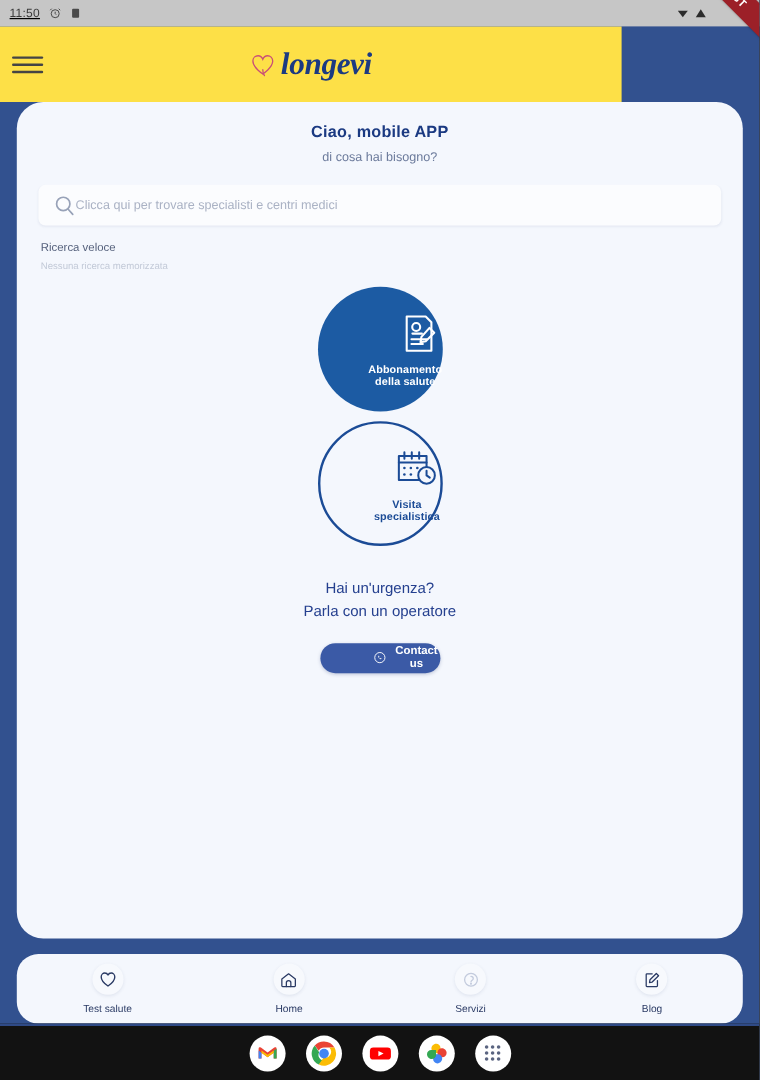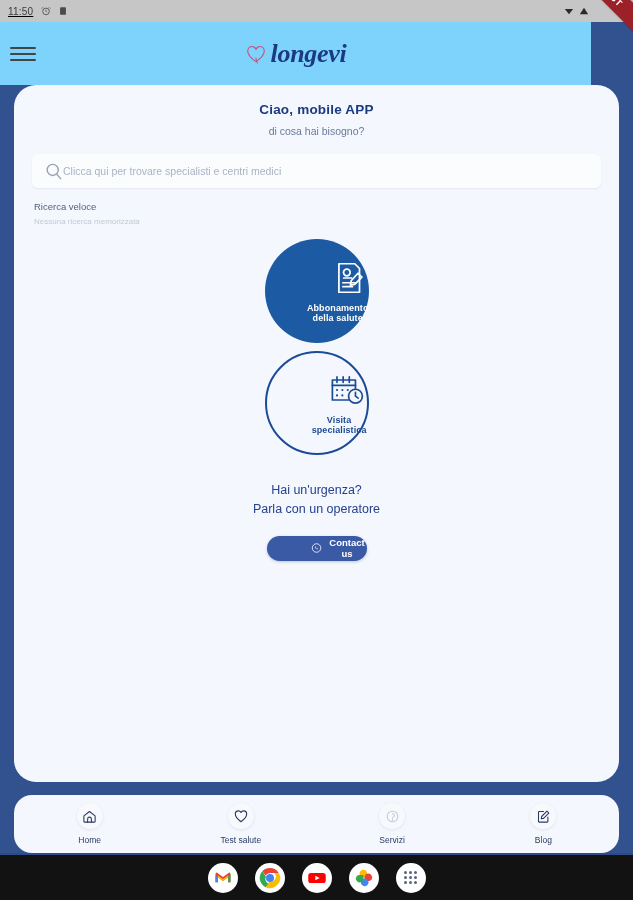--- a/index.html
+++ b/index.html
@@ -49,22 +49,22 @@
     display:flex; align-items:center; justify-content:center;
     box-shadow: 0 0 2px rgba(0,0,0,.35);
   }
   .ribbon span {
     font-size: 9px; color:#fff; font-weight: bold; letter-spacing:.5px;
   }
 
   
   .appheader {
     position: absolute; top: 22px; left: 0;
-    width: 591px; height: 63px;
-    background: #7dd3fc;
+    width: 518px; height: 63px;
+    background: #fde047;
     display: flex; align-items: center;
     z-index: 30;
   }
   .hamburger {
     width: 26px; height: 20px;
     margin-left: 10px;
     display:flex; flex-direction:column; justify-content:center; gap:4px;
     cursor:pointer;
   }
   .hamburger i { display:block; height:2px; background:#444; border-radius:1px; }
@@ -309,35 +309,35 @@
         <span>Contact us</span>
       </div>
     </div>
 
   </div>
 
   <div class="navbar">
 
     <div class="navitem">
       <div class="nav-ic-wrap">
+        <svg width="16" height="16" viewBox="0 0 24 24" fill="none" stroke="#2a3a64" stroke-width="1.7" stroke-linejoin="round">
+          <path d="M12 20.5S3.5 14.6 3.5 9.1C3.5 6.3 5.6 4.3 8 4.3c1.8 0 3.3 1 4 2.5.7-1.5 2.2-2.5 4-2.5 2.4 0 4.5 2 4.5 4.8 0 5.5-8.5 11.4-8.5 11.4z"></path>
+        </svg>
+      </div>
+      <div class="nav-label">Test salute</div>
+    </div>
+
+    <div class="navitem">
+      <div class="nav-ic-wrap">
         <svg width="15" height="15" viewBox="0 0 24 24" fill="none" stroke="#2a3a64" stroke-width="1.7" stroke-linecap="round" stroke-linejoin="round">
           <path d="M3 11l9-7 9 7v9a1 1 0 01-1 1H4a1 1 0 01-1-1z"></path>
           <path d="M9 21v-5a3 3 0 016 0v5"></path>
         </svg>
       </div>
       <div class="nav-label">Home</div>
-    </div>
-
-    <div class="navitem">
-      <div class="nav-ic-wrap">
-        <svg width="16" height="16" viewBox="0 0 24 24" fill="none" stroke="#2a3a64" stroke-width="1.7" stroke-linejoin="round">
-          <path d="M12 20.5S3.5 14.6 3.5 9.1C3.5 6.3 5.6 4.3 8 4.3c1.8 0 3.3 1 4 2.5.7-1.5 2.2-2.5 4-2.5 2.4 0 4.5 2 4.5 4.8 0 5.5-8.5 11.4-8.5 11.4z"></path>
-        </svg>
-      </div>
-      <div class="nav-label">Test salute</div>
     </div>
 
     <div class="navitem">
       <div class="nav-ic-wrap">
         <svg width="15" height="15" viewBox="0 0 24 24" fill="none" stroke="#c3cbdd" stroke-width="1.7" stroke-linecap="round">
           <circle cx="12" cy="12" r="8.5"></circle>
           <path d="M12 7.5a3 3 0 013 3c0 2-3 2.3-3 4.3"></path>
           <circle cx="12" cy="17.3" r="0.6" fill="#c3cbdd"></circle>
         </svg>
       </div>

